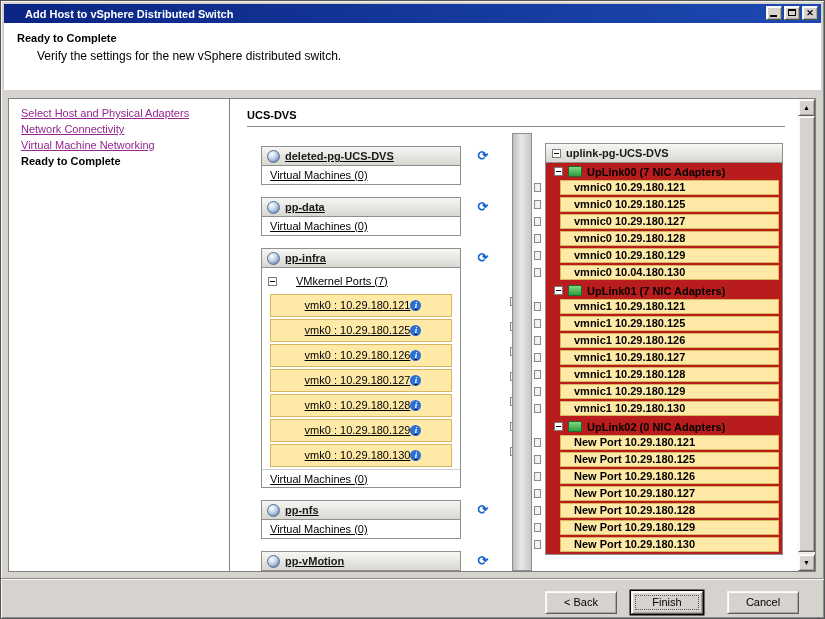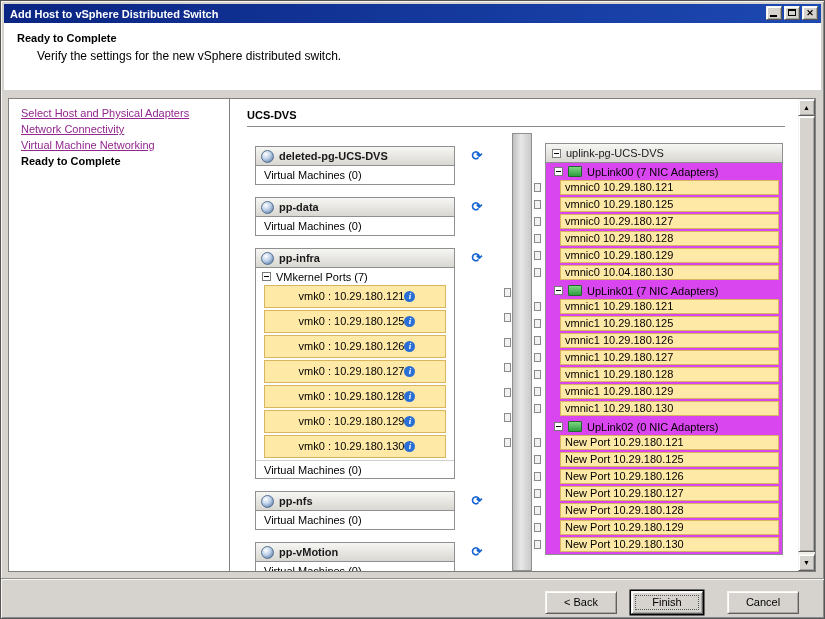--- a/index.html
+++ b/index.html
@@ -6,21 +6,21 @@
   html,body { width:825px; height:619px; overflow:hidden; }
   body { font-family:"Liberation Sans", sans-serif; font-size:11px; color:#000; background:#d6d3ce; }
 
   .window { position:absolute; inset:0; width:825px; height:619px; background:#d6d3ce;
             border:1px solid #565656; box-shadow: inset 1px 1px 0 #f6f5f1, inset -1px -1px 0 #8a8a8a; }
 
   
   .titlebar { position:absolute; left:3px; top:3px; right:3px; height:19px;
               background:linear-gradient(90deg,#0a2583,#1d49b2);
               display:flex; align-items:center; padding-left:6px; }
-  .titlebar-title { color:#fff; font-weight:bold; font-size:11px; white-space:nowrap; }
+  .titlebar-title { color:#fff; font-weight:bold; font-size:11px; white-space:nowrap;margin-left:15px; }
   .win-controls { position:absolute; right:3px; top:2px; display:flex; }
   .win-btn { width:16px; height:14px; margin-left:2px; background:#d6d3ce; position:relative;
              border:1px solid; border-color:#f6f5f1 #555 #555 #f6f5f1;
              box-shadow: inset 1px 1px 0 #fff, inset -1px -1px 0 #a9a5a0; cursor:pointer; }
   .glyph-min { position:absolute; left:3px; bottom:2px; width:7px; height:2px; background:#000; }
   .glyph-max { position:absolute; left:3px; top:2px; width:8px; height:7px; border:1px solid #000; border-top-width:2px; }
   .glyph-close { position:absolute; inset:0; text-align:center; line-height:12px; font-size:9px; font-weight:bold; }
 
   
   .page-header { position:absolute; left:3px; top:22px; right:3px; height:67px; background:#fff; }
@@ -34,31 +34,31 @@
   .step.current { color:#000; font-weight:bold; text-decoration:none; cursor:default; }
 
   
   .content { position:absolute; left:228px; top:97px; right:8px; bottom:46px;
              background:#fff; border:1px solid #808080; }
   .dvs-head { position:absolute; top:10px; left:17px; font-weight:bold; font-size:11px; }
   .dvs-rule { position:absolute; top:27px; left:17px; right:30px; border-top:1px solid #8a8a8a; }
   .diagram { position:absolute; left:0; top:34px; right:17px; bottom:0; overflow:hidden; }
 
   
-  .pg-column { position:absolute; left:25px; top:13px; width:200px; }
+  .pg-column { position:absolute; left:31px; top:13px; width:200px;text-decoration:underline; }
   .pg-box { border:1px solid #8f8f8f; background:#fff; margin-bottom:12px; position:relative; }
   .pg-header { height:19px; background:linear-gradient(#f6f6f4,#d9d7d1); border-bottom:1px solid #8f8f8f;
                display:flex; align-items:center; gap:5px; padding:0 5px; position:relative; cursor:pointer; }
   .pg-name { font-weight:bold; font-size:11px; color:#1a1a1a; }
   .pg-icon { width:13px; height:13px; min-width:13px; border-radius:50%;
              background:radial-gradient(circle at 35% 30%, #ffffff, #bdd0e8 45%, #6d8cb5 80%, #48688f);
              border:1px solid #55708f; }
   .assign-icon { position:absolute; right:-31px; top:1px; width:16px; height:16px;
                  color:#1464d2; font-size:13px; font-weight:bold; text-align:center; line-height:16px; }
-  .tree-row { height:17px; display:flex; align-items:center; gap:5px; padding-left:6px; }
+  .tree-row { height:26px; display:flex; align-items:center; gap:19px; padding-left:6px; }
   .expander { width:9px; height:9px; min-width:9px; background:#fff; border:1px solid #7b7b7b; position:relative; cursor:pointer; }
   .expander::before { content:""; position:absolute; left:1px; right:1px; top:3px; height:1px; background:#000; }
   .vmk-row { height:23px; margin:0 8px 2px 8px; background:#ffe9a6; border:1px solid #d9b55f;
              display:flex; align-items:center; justify-content:center;
              padding:0 2px 0 6px; position:relative; font-size:11px; line-height:13px; cursor:pointer; }
   .info-icon { width:11px; height:11px; min-width:11px; border-radius:50%; background:#2a6fd6; color:#fff;
                font-family:"Liberation Serif", serif; font-style:italic; font-weight:bold; font-size:9px;
                line-height:11px; text-align:center; cursor:pointer; }
   .pg-footer { height:18px; display:flex; align-items:center; padding-left:8px; background:#fff; font-size:11px; }
   .pg-footer.after-list { border-top:1px solid #cfcfcf; }
@@ -68,30 +68,30 @@
   .br-left { right:-66px; }
   .br-right { left:-27px; }
 
   
   .center-bar { position:absolute; left:282px; top:0; width:20px; height:100%;
                 background:linear-gradient(90deg,#bfbfbf,#e8e8e8 45%,#c9c9c9);
                 border:1px solid #8f8f8f; }
 
   
   .uplink-column { position:absolute; left:315px; top:10px; width:238px; }
-  .uplink-box { border:1px solid #8f8f8f; background:#d946ef; }
+  .uplink-box { border:1px solid #8f8f8f; background:#b91c1c;font-weight:bold; }
   .up-outer-header { height:19px; background:linear-gradient(#f6f6f4,#d9d7d1); border-bottom:1px solid #8f8f8f;
                      display:flex; align-items:center; gap:5px; padding:0 6px; cursor:pointer; }
   .up-name { font-size:11px; color:#1a1a1a; }
   .uplink-header { height:17px; display:flex; align-items:center; gap:5px; padding-left:8px; cursor:pointer; }
   .nic-icon { width:14px; height:11px; min-width:14px; background:linear-gradient(#7fd685,#2f9e3f);
               border:1px solid #1c6b2a; border-radius:1px; }
   .uplink-name { font-size:11px; }
   .port-row { height:15px; margin:0 3px 2px 14px; background:#ffe9a6; border:1px solid #d9b55f;
-              display:flex; align-items:center; padding-left:4px; position:relative;
+              display:flex; align-items:center; padding-left:13px; position:relative;
               font-size:11px; line-height:13px; cursor:pointer; }
 
   
   .vscroll { position:absolute; right:0; top:0; bottom:0; width:17px; background:#efede8; }
   .bevel { background:#d6d3ce; border:1px solid; border-color:#f6f5f1 #5f5f5f #5f5f5f #f6f5f1;
            box-shadow: inset 1px 1px 0 #fff, inset -1px -1px 0 #a9a5a0; }
   .scroll-btn { position:absolute; left:0; width:17px; height:17px; font-size:7px; text-align:center;
                 line-height:16px; color:#000; cursor:pointer; }
   .scroll-up { top:0; } .scroll-down { bottom:0; }
   .scroll-thumb { position:absolute; left:0; top:17px; width:17px; height:436px; cursor:pointer; }

